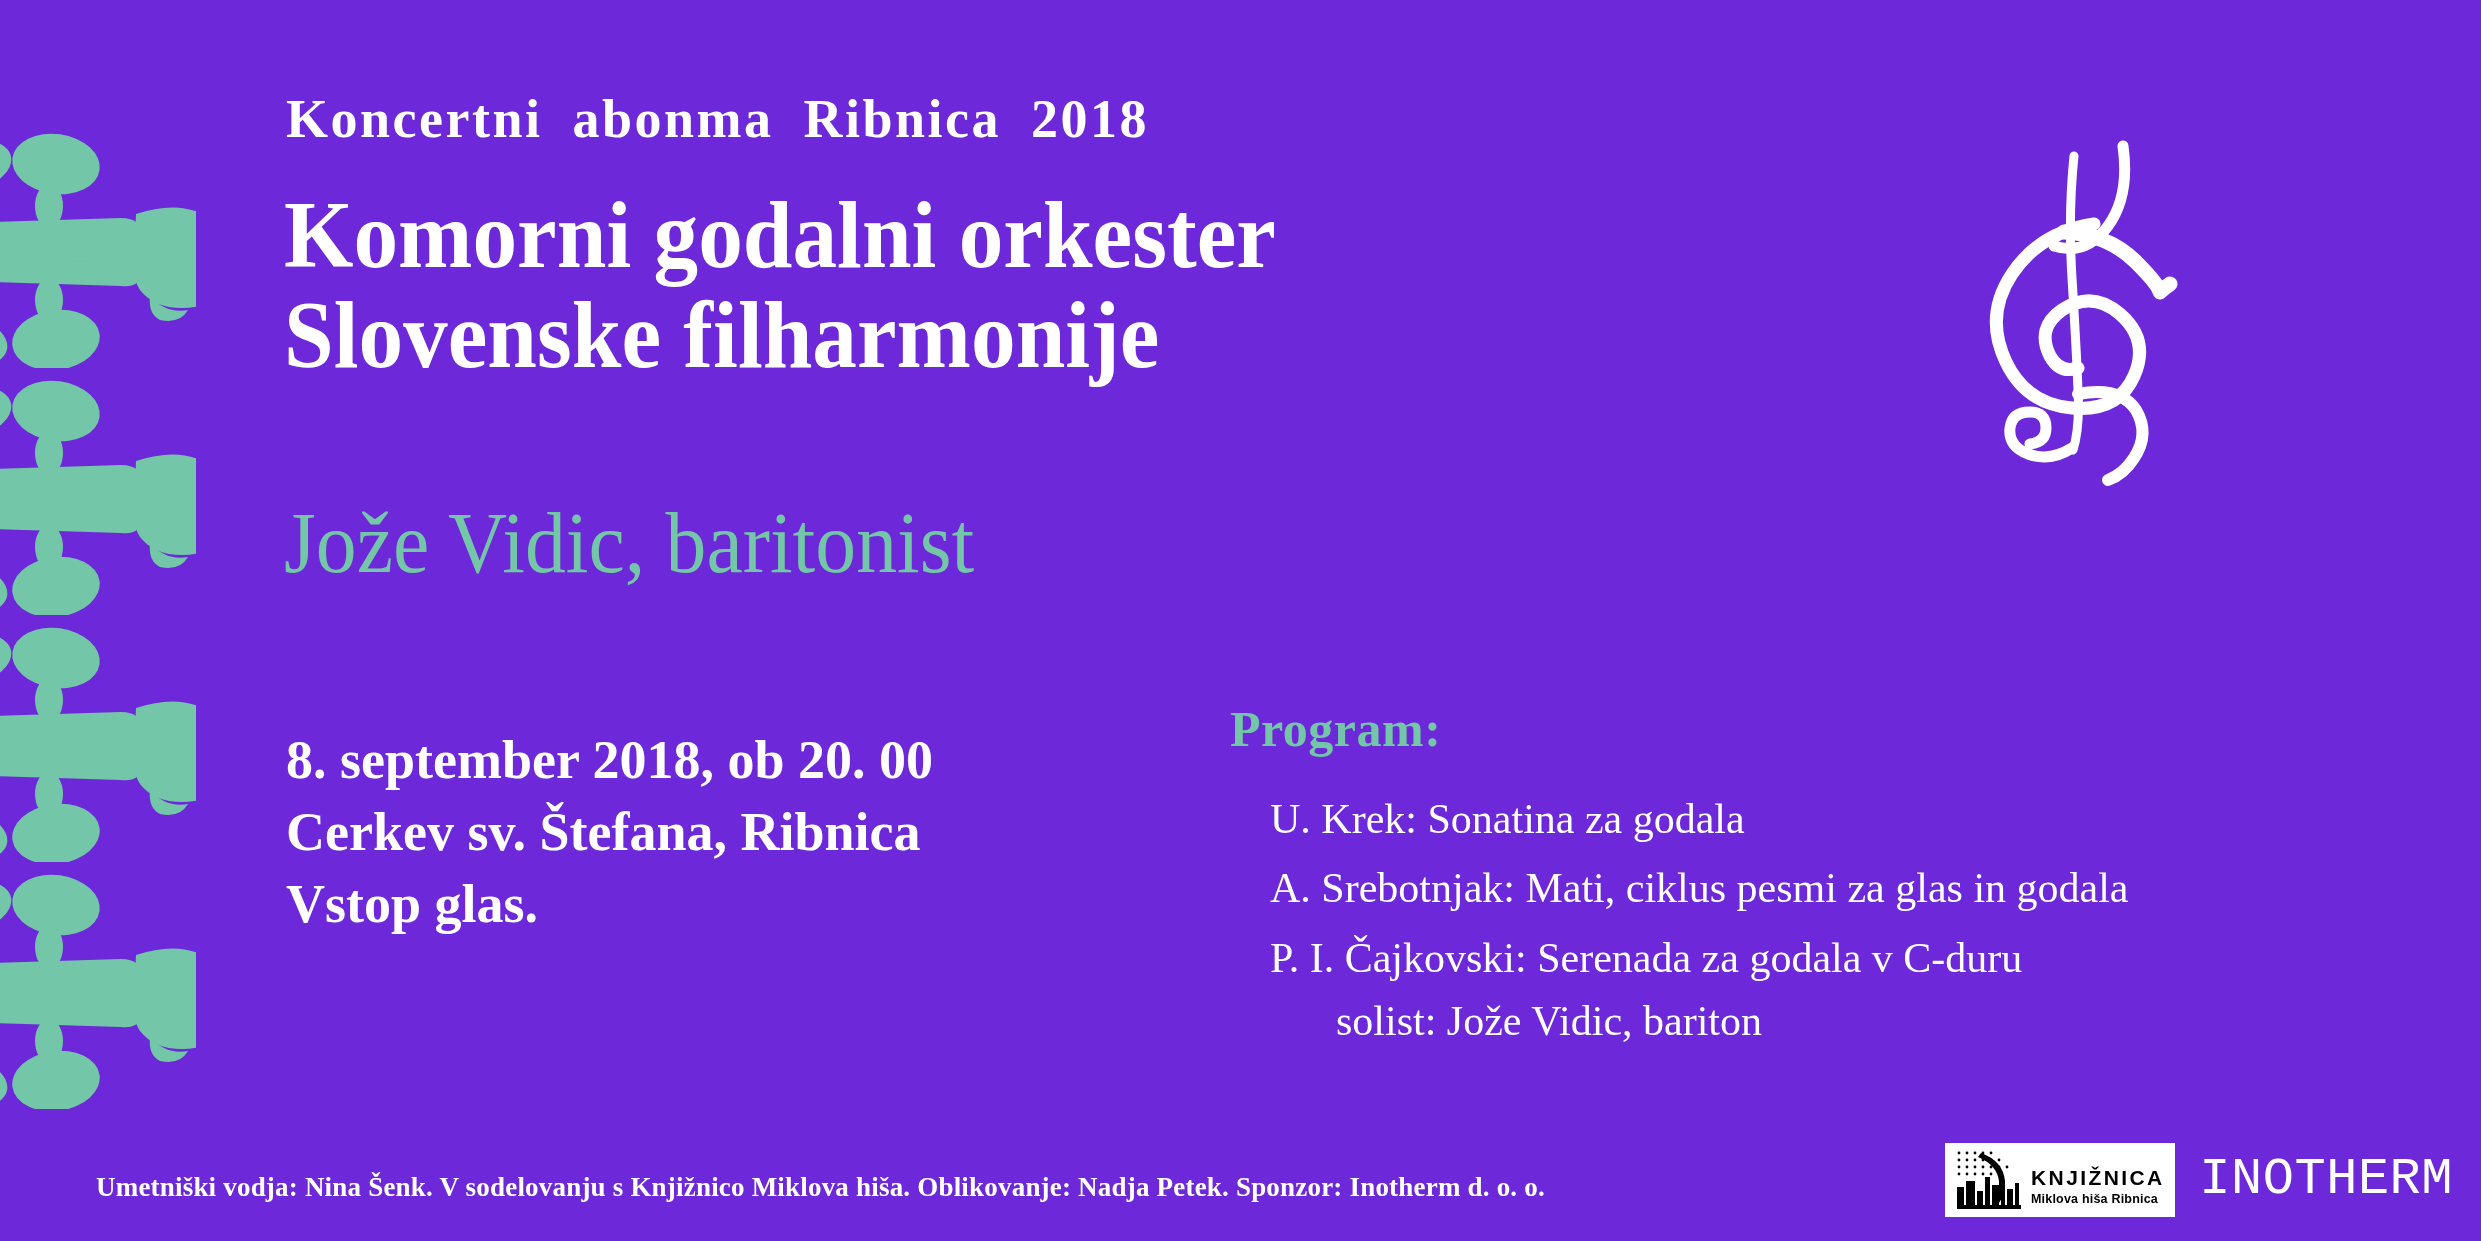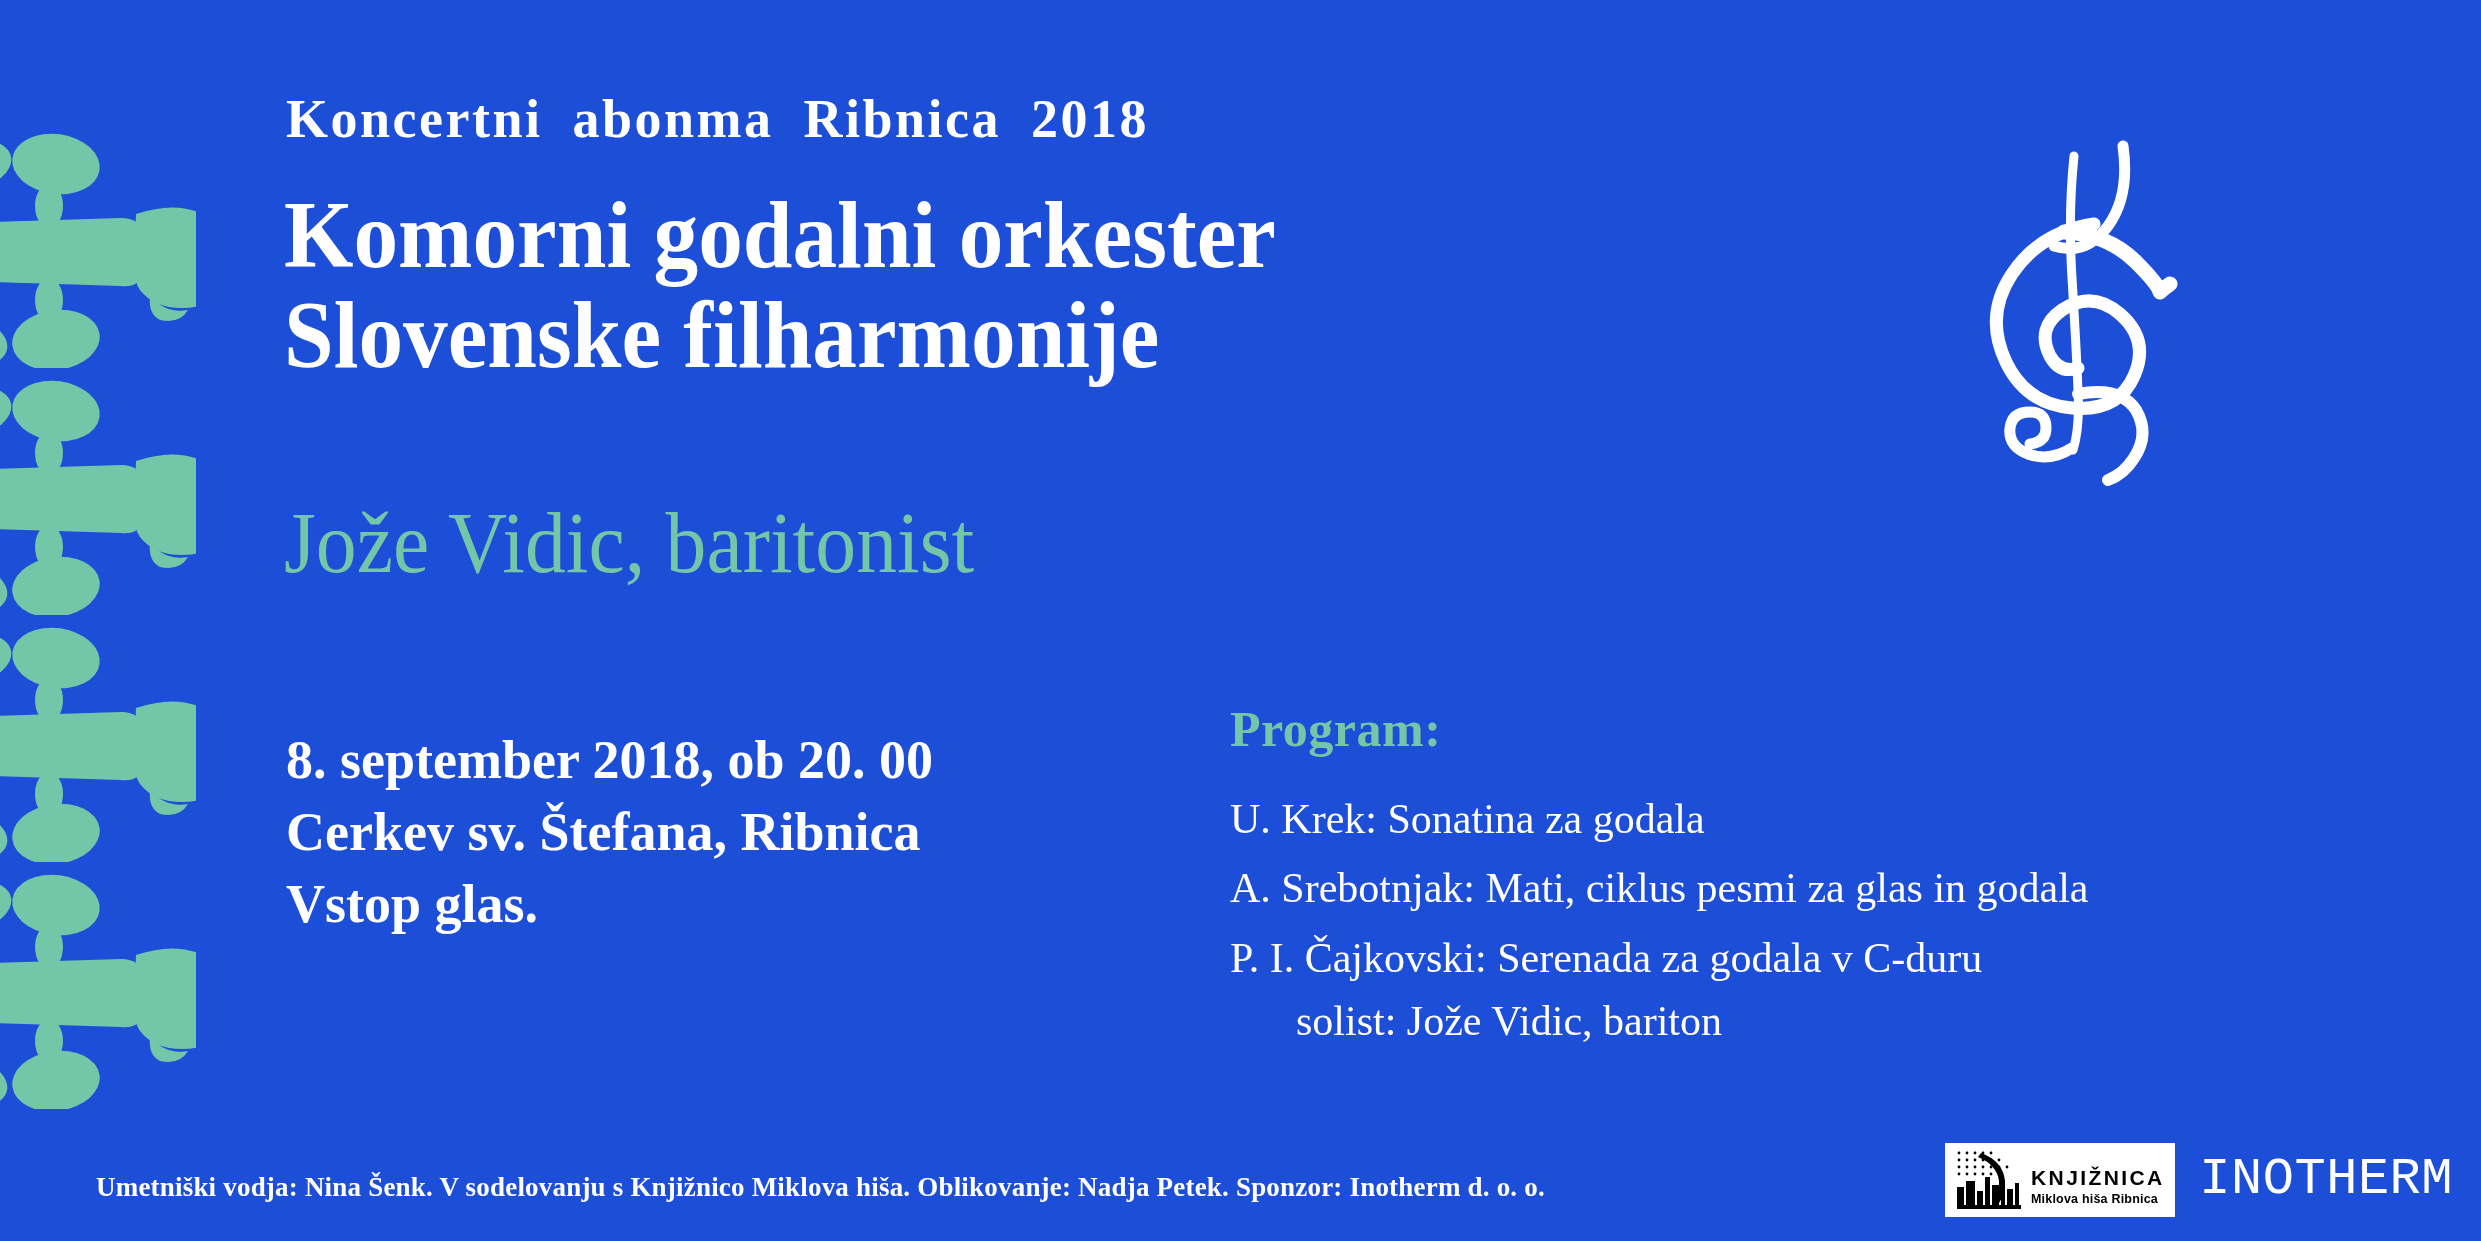--- a/index.html
+++ b/index.html
@@ -7,21 +7,21 @@
   body {
     background:#ee4f50;
     font-family:"Liberation Serif", "DejaVu Serif", serif;
     position:relative;
   }
 
   
   #poster {
     position:absolute; inset:0;
     width:2481px; height:1241px;
-    background:#1d4ed8;
+    background:#6d28d9;
     overflow:hidden;
   }
 
   
   #scroll-pattern {
     position:absolute;
     left:-64px; top:118px;
     width:260px; height:1010px;
     pointer-events:none;
   }
@@ -100,20 +100,21 @@
     font-size:50px;
     letter-spacing:0.5px;
     margin-bottom:34px;
   }
   .program-item {
     color:#ffffff;
     font-size:42px;
     line-height:1.32;
     margin-bottom:14px;
     white-space:nowrap;
+    margin-left:40px;
   }
   .program-item.indent { padding-left:66px; margin-top:-6px; }
 
   
   #credits {
     position:absolute;
     left:96px; top:1172px;
     color:#ffffff;
     font-size:27px;
     letter-spacing:0.2px;

